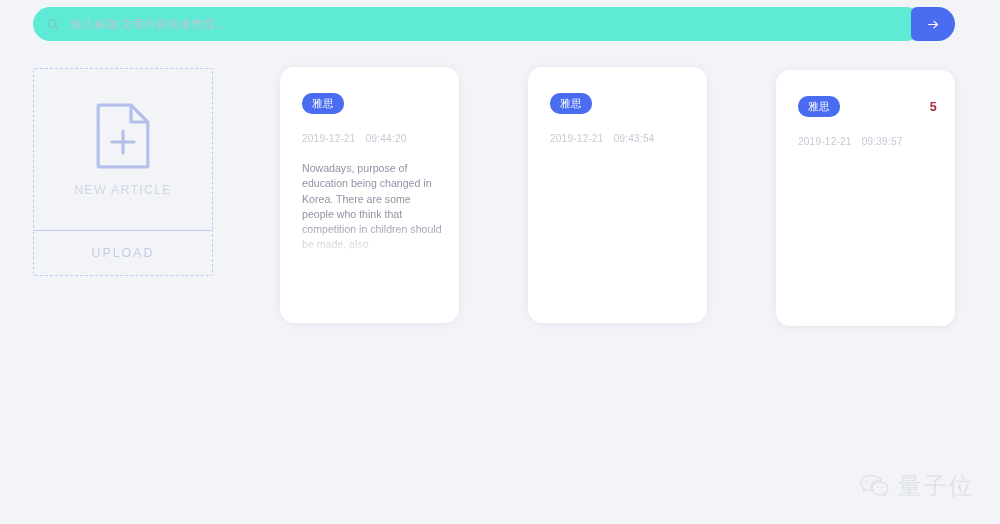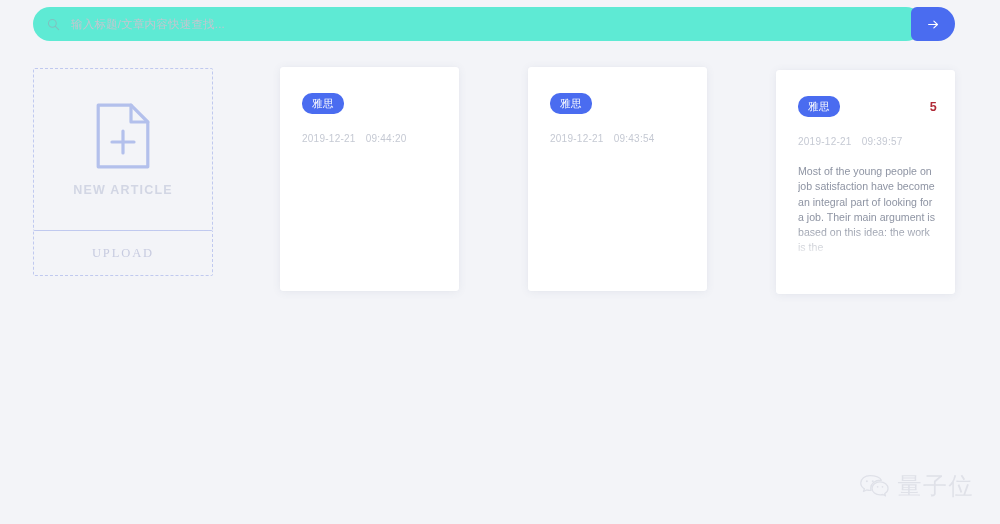--- a/index.html
+++ b/index.html
@@ -103,51 +103,50 @@
   }
 
   #new-article-icon { width: 56px; height: 68px; }
   #new-article-icon svg { display: block; }
 
   #new-article-label {
     margin-top: 13px;
     font-size: 12.5px;
     letter-spacing: 1.2px;
     color: #d2d6e4;
-    font-weight: 700;
+    font-weight: 400;
   }
 
   #upload-zone {
     position: absolute;
     left: 0;
     top: 162px;
     width: 180px;
     height: 46px;
     border: 1.5px dashed #c0c9ef;
     border-radius: 2px;
     display: flex;
     align-items: center;
     justify-content: center;
     cursor: pointer;
   }
 
   #upload-label {
     font-size: 12.5px;
     letter-spacing: 1.9px;
     color: #c7cbe0;
-    font-family: Liberation Serif, serif;
   }
 
   
   .article-card {
     position: absolute;
     width: 179px;
-    height: 224px;
+    height: 256px;
     background: #ffffff;
-    border-radius: 3px;
+    border-radius: 14px;
     box-shadow: 0 1px 9px rgba(80,90,130,.085), 0 0 1px rgba(80,90,130,.06);
     overflow: hidden;
     cursor: pointer;
     padding-left: 39px;
   }
 
   .card-head {
     position: absolute;
     left: 22px;
     top: 27px;
@@ -263,41 +262,41 @@
   </div>
 
   <div class="article-card" style="left:280px; top:67px;">
     <div class="card-head">
       <span class="tag-badge">雅思</span>
       <span class="score-badge"></span>
     </div>
     <div class="card-date">
       <span>2019-12-21</span><span class="time">09:44:20</span>
     </div>
+    <div class="card-body">Nowadays, purpose of education being changed in Korea. There are some people who think that competition in children should be made, also</div>
   </div>
 
   <div class="article-card" style="left:528px; top:67px;">
     <div class="card-head">
       <span class="tag-badge">雅思</span>
       <span class="score-badge"></span>
     </div>
     <div class="card-date">
       <span>2019-12-21</span><span class="time">09:43:54</span>
     </div>
   </div>
 
   <div class="article-card" style="left:776px; top:70px;">
     <div class="card-head">
       <span class="tag-badge">雅思</span>
       <span class="score-badge">5</span>
     </div>
     <div class="card-date">
       <span>2019-12-21</span><span class="time">09:39:57</span>
     </div>
-    <div class="card-body">Most of the young people on job satisfaction have become an integral part of looking for a job. Their main argument is based on this idea: the work is the</div>
   </div>
 
 </div>
 
 <div id="watermark">
   <span id="wechat-icon">
     <svg viewBox="0 0 34 28" width="30" height="26">
       <path d="M12.4 2.2C6.6 2.2 2 6 2 10.6c0 2.7 1.6 5.1 4.1 6.6l-1 3 3.4-1.7c1.2.35 2.5.55 3.9.55.45 0 .9-.02 1.34-.07-.3-.85-.46-1.74-.46-2.66 0-4.9 4.9-8.85 10.95-8.85.38 0 .75.015 1.12.045C24.3 4.6 18.9 2.2 12.4 2.2Z" fill="none" stroke="#dcdee6" stroke-width="1.5" stroke-linejoin="round"></path>
       <circle cx="8.9" cy="8.6" r="1.15" fill="#dcdee6"></circle>
       <circle cx="15.6" cy="8.6" r="1.15" fill="#dcdee6"></circle>

